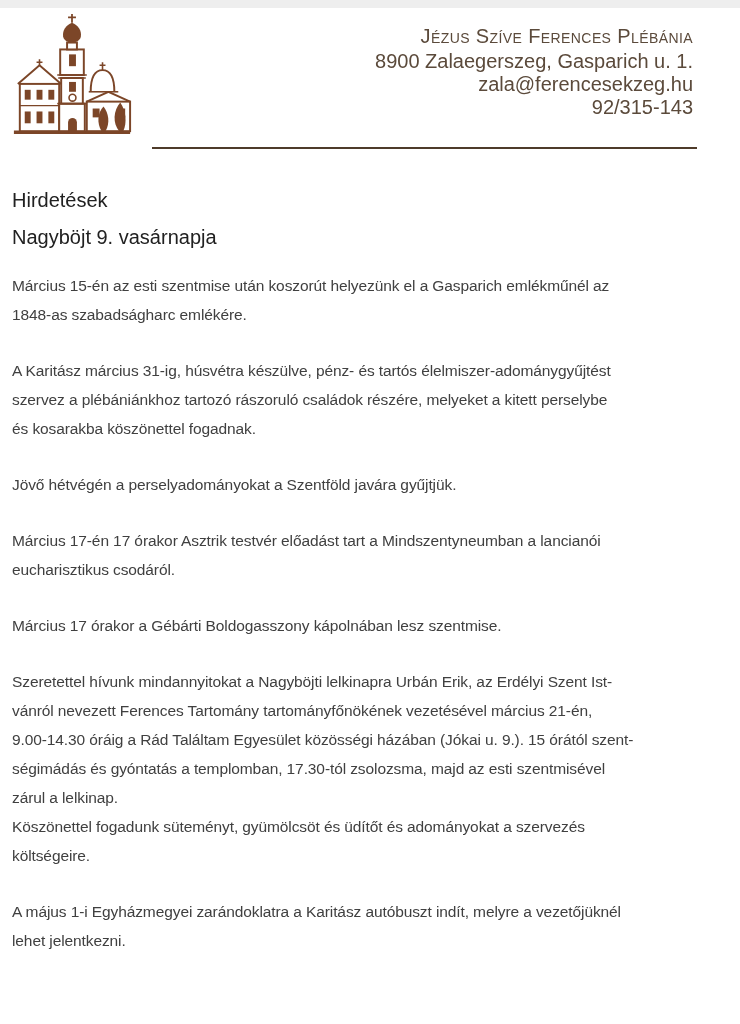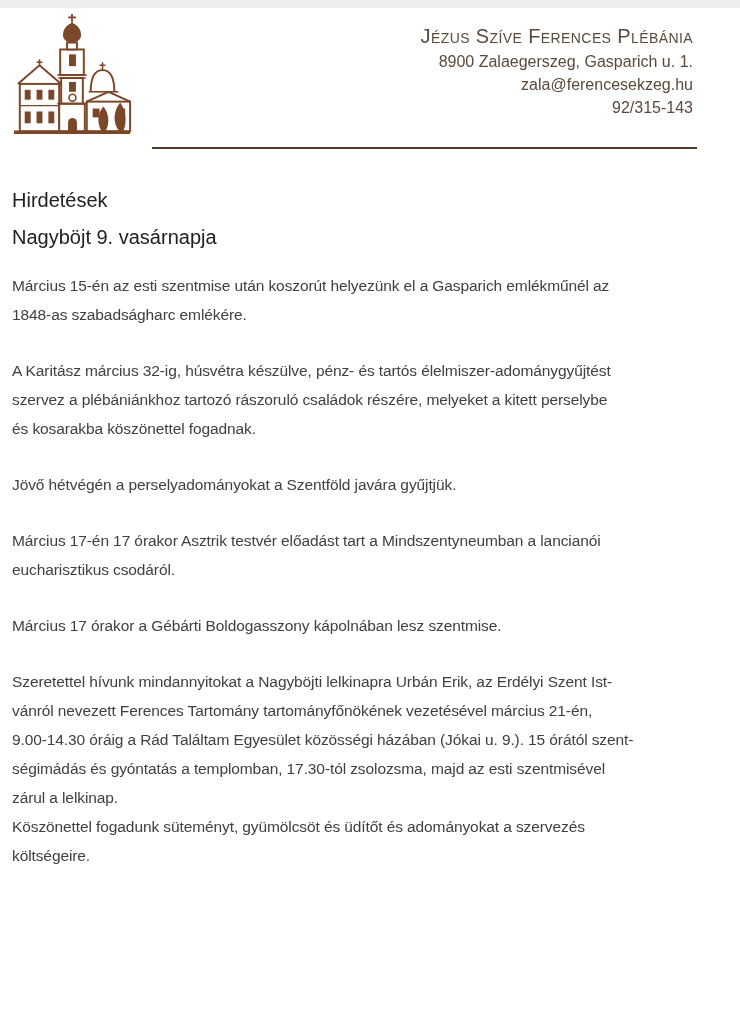--- a/index.html
+++ b/index.html
@@ -25,21 +25,21 @@
   .logo{position:absolute;top:5px;left:8px;width:128px;height:130px;color:var(--logo);}
   .logo svg{width:100%;height:100%;display:block;}
   .brand-block{
     position:absolute;top:15px;right:47px;
     text-align:right;color:var(--brand-text);
   }
   .brand-name{
     font-size:20px;line-height:27px;
     font-variant:small-caps;letter-spacing:.4px;
   }
-  .contact-line{font-size:16px;line-height:23px;}
+  .contact-line{font-size:20px;line-height:23px;}
   .header-rule{
     position:absolute;top:139px;left:152px;
     width:545px;height:2px;background:var(--rule);
   }
   
   .title-block{
     position:absolute;top:174px;left:12px;width:678px;
     color:var(--title);
     font-size:20px;line-height:37px;
   }
@@ -114,29 +114,31 @@
   </header>
 
   <div class="title-block">
     <div>Hirdetések</div>
     <div>Nagyböjt 9. vasárnapja</div>
   </div>
 
   <main class="body-block">
     <p class="para">Március 15-én az esti szentmise után koszorút helyezünk el a Gasparich emlékműnél az
 1848-as szabadságharc emlékére.</p>
-    <p class="para">A Karitász március 32-ig, húsvétra készülve, pénz- és tartós élelmiszer-adománygyűjtést
+    <p class="para">A Karitász március 31-ig, húsvétra készülve, pénz- és tartós élelmiszer-adománygyűjtést
 szervez a plébániánkhoz tartozó rászoruló családok részére, melyeket a kitett perselybe
 és kosarakba köszönettel fogadnak.</p>
     <p class="para">Jövő hétvégén a perselyadományokat a Szentföld javára gyűjtjük.</p>
     <p class="para">Március 17-én 17 órakor Asztrik testvér előadást tart a Mindszentyneumban a lancianói
 eucharisztikus csodáról.</p>
     <p class="para">Március 17 órakor a Gébárti Boldogasszony kápolnában lesz szentmise.</p>
     <p class="para no-gap">Szeretettel hívunk mindannyitokat a Nagyböjti lelkinapra Urbán Erik, az Erdélyi Szent Ist-
 vánról nevezett Ferences Tartomány tartományfőnökének vezetésével március 21-én,
 9.00-14.30 óráig a Rád Találtam Egyesület közösségi házában (Jókai u. 9.). 15 órától szent-
 ségimádás és gyóntatás a templomban, 17.30-tól zsolozsma, majd az esti szentmisével
 zárul a lelkinap.</p>
     <p class="para">Köszönettel fogadunk süteményt, gyümölcsöt és üdítőt és adományokat a szervezés
 költségeire.</p>
+    <p class="para">A május 1-i Egyházmegyei zarándoklatra a Karitász autóbuszt indít, melyre a vezetőjüknél
+lehet jelentkezni.</p>
   </main>
 
 </div>
 
 </body></html>

